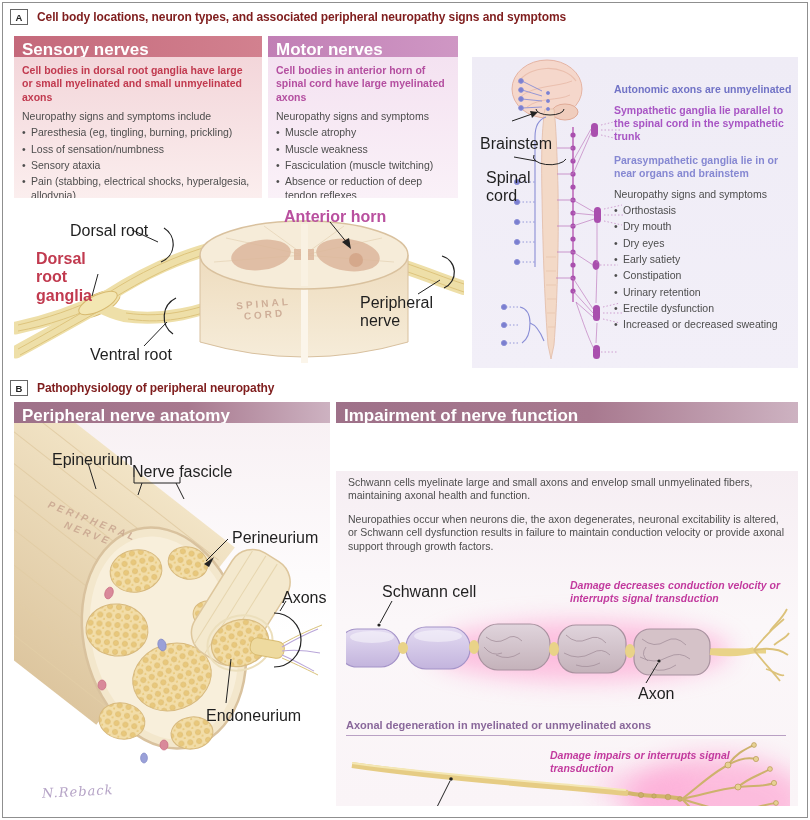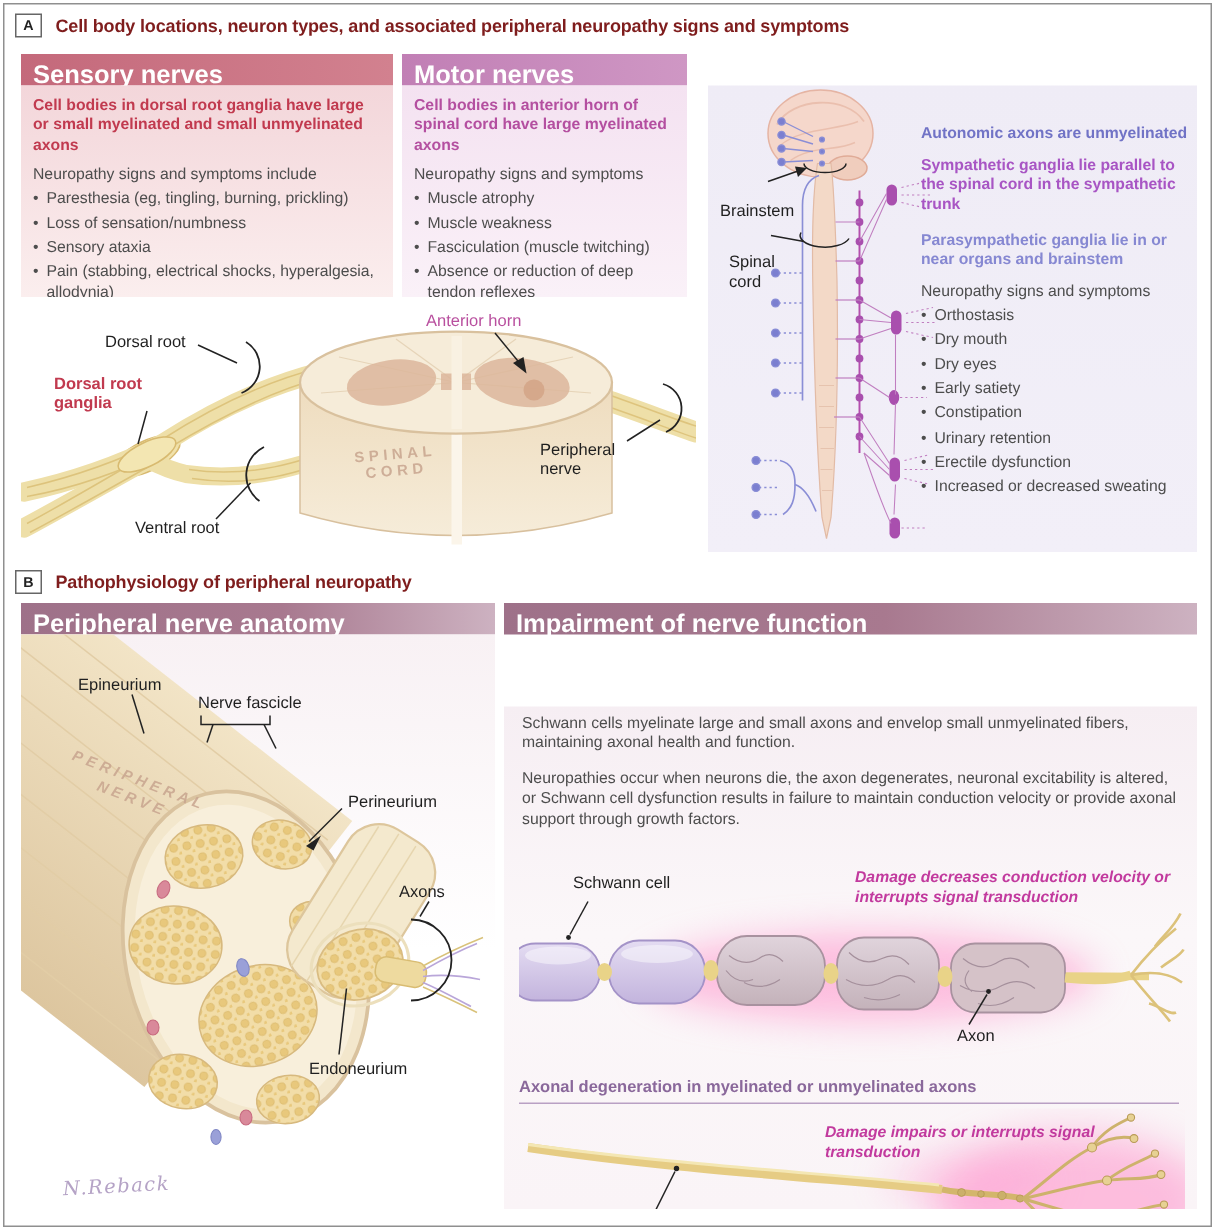--- a/index.html
+++ b/index.html
@@ -33,23 +33,23 @@
   .intro{margin:0 0 1px;}
   ul.blist{list-style:none;margin:2px 0 0;padding:0;}
   ul.blist li{position:relative;padding-left:9px;margin-top:3px;}
   ul.blist li::before{content:"\2022";position:absolute;left:0;top:0;}
 
   .note{font-weight:bold;margin:0 0 8px;line-height:1.25;}
   .note-blue1{color:#7173c6;}
   .note-blue2{color:#8688d2;}
   .note-purple{color:#a855c4;margin-bottom:10px;}
 
-  .lbl{position:absolute;font-size:11px;color:#1f1f1f;line-height:1.15;}
+  .lbl{position:absolute;font-size:16px;color:#1f1f1f;line-height:1.15;}
   .lbl-red{color:#c13a4f;font-weight:bold;}
-  .lbl-mag{color:#b9509f;font-weight:normal;}
+  .lbl-mag{color:#b9509f;font-weight:bold;}
   .caps{position:absolute;letter-spacing:3px;color:#c8a58f;font-size:10px;font-weight:bold;text-align:center;opacity:.85;}
   .ann{position:absolute;color:#c23a9e;font-weight:bold;font-style:italic;font-size:10.5px;line-height:1.25;}
   .subhead{position:absolute;color:#8a689b;font-weight:bold;font-size:11px;border-bottom:1px solid #b9a0c4;
            padding-bottom:2px;}
   .sig{position:absolute;left:42px;top:784px;color:#b5a3c6;font-family:"DejaVu Serif",serif;
        font-style:italic;font-size:13px;transform:rotate(-3deg);letter-spacing:1px;}
   svg{position:absolute;left:0;top:0;}
 </style>
 </head>
 <body>
@@ -386,21 +386,21 @@
           <line x1="214" y1="116" x2="192" y2="138"></line>
           <line x1="272" y1="178" x2="266" y2="188"></line>
           <line x1="212" y1="280" x2="217" y2="236"></line>
         </g>
         <polygon points="190,141 200,134 195,144" fill="#222"></polygon>
       </svg>
       <div class="lbl" style="left:38px;top:28px;">Epineurium</div>
       <div class="lbl" style="left:118px;top:40px;">Nerve fascicle</div>
       <div class="caps" style="left:16px;top:92px;width:120px;transform:rotate(21deg);font-style:italic;">PERIPHERAL NERVE</div>
       <div class="lbl" style="left:218px;top:106px;">Perineurium</div>
-      <div class="lbl" style="left:252px;top:166px;">Axons</div>
+      <div class="lbl" style="left:268px;top:166px;">Axons</div>
       <div class="lbl" style="left:192px;top:284px;">Endoneurium</div>
     </div>
   </div>
 
   <div class="panel" style="left:336px;top:402px;width:462px;height:404px;">
     <div class="phead phead-b">Impairment of nerve function</div>
     <div class="pbody pat bg-bright" style="padding:0;">
 
       <p style="position:absolute;left:12px;top:5px;width:436px;margin:0;">Schwann cells myelinate large and small axons and envelop small unmyelinated fibers, maintaining axonal health and function.</p>
       <p style="position:absolute;left:12px;top:42px;width:436px;margin:0;">Neuropathies occur when neurons die, the axon degenerates, neuronal excitability is altered, or Schwann cell dysfunction results in failure to maintain conduction velocity or provide axonal support through growth factors.</p>

